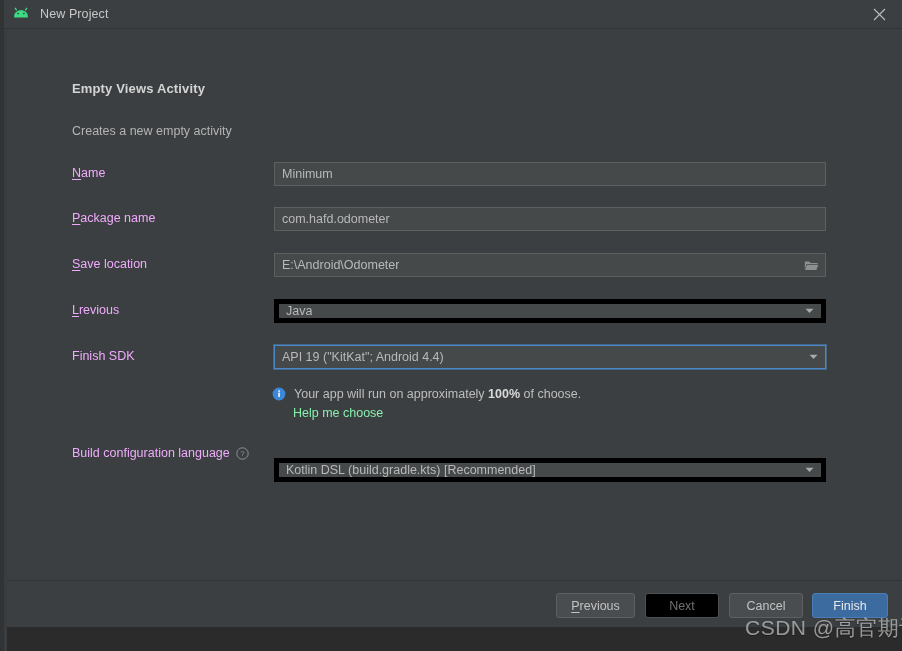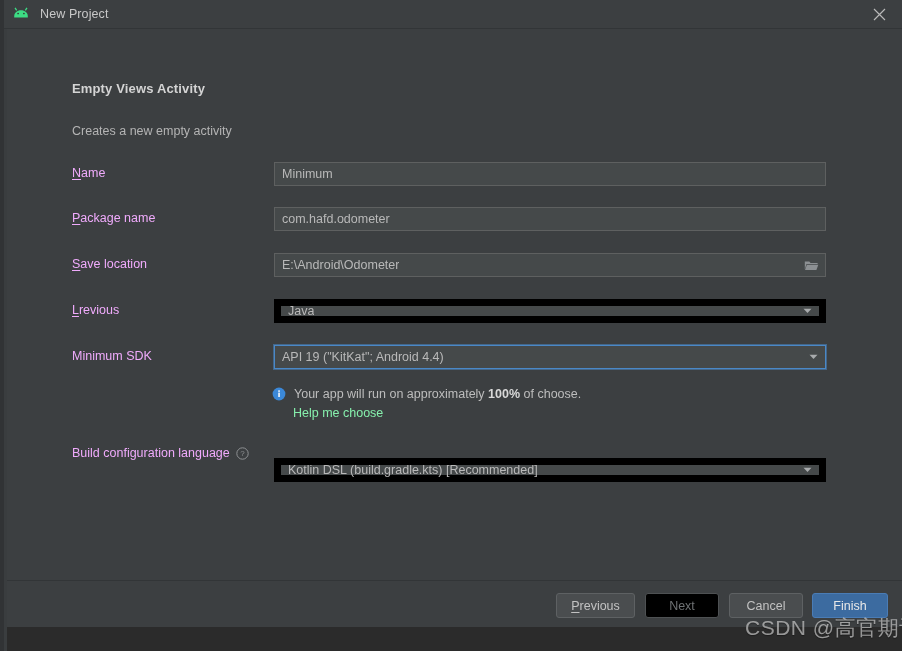--- a/index.html
+++ b/index.html
@@ -146,21 +146,21 @@
     white-space: nowrap;
     overflow: hidden;
   }
 
   .combo {
     position: absolute;
     left: 274px;
     width: 552px;
     height: 24px;
     background: #45494a;
-    border: 7px solid #000000;
+    border: 5px solid #000000;
     box-sizing: border-box;
     display: flex;
     align-items: center;
     justify-content: space-between;
     color: #b9b9b9;
     font-size: 12.5px;
     cursor: default;
   }
   .combo .val {
     padding-left: 7px;
@@ -346,21 +346,21 @@
         <span class="val">Java</span>
         <span class="arrow">
           <svg width="9" height="6" viewBox="0 0 9 6">
               <path d="M0.5 0.8 L4.5 4.9 L8.5 0.8 Z" fill="#a8abad"></path>
             </svg>
         </span>
       </div>
     </div>
 
     <div class="row" style="top:316px;">
-      <div class="lbl" style="left:72px;"><span>Minimum SDK</span></div>
+      <div class="lbl" style="left:72px;"><span>Finish SDK</span></div>
       <div class="combo focused" style="top:0;">
         <span class="val">API 19 ("KitKat"; Android 4.4)</span>
         <span class="arrow">
           <svg width="9" height="6" viewBox="0 0 9 6">
               <path d="M0.5 0.8 L4.5 4.9 L8.5 0.8 Z" fill="#a8abad"></path>
             </svg>
         </span>
       </div>
     </div>
 

